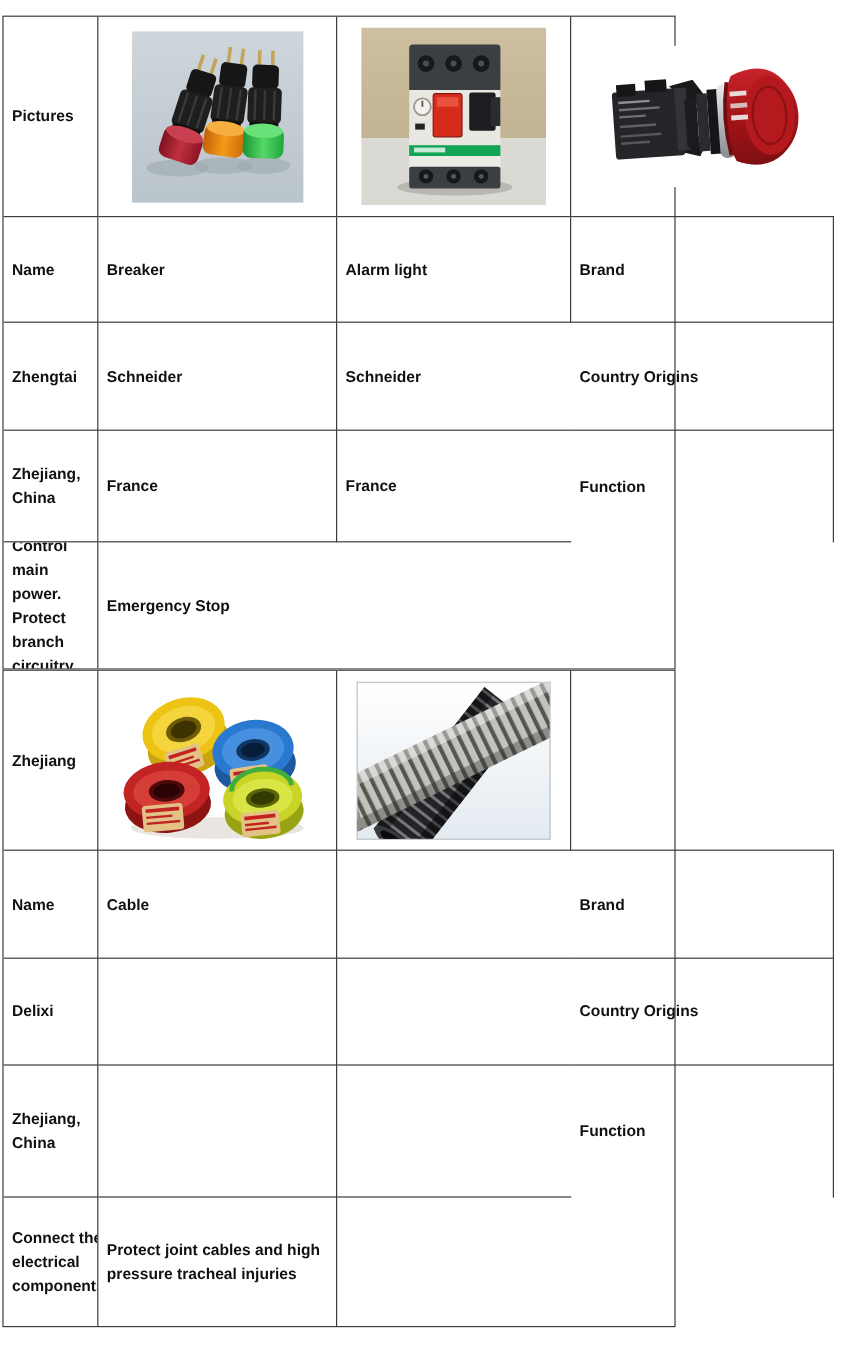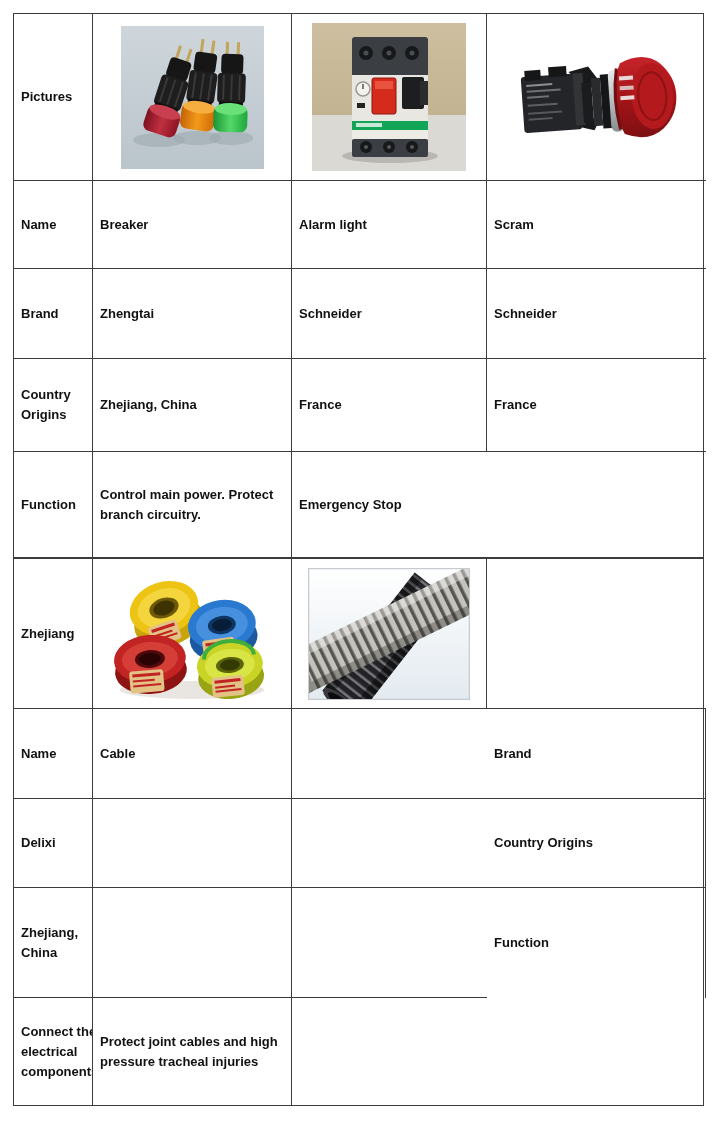--- a/index.html
+++ b/index.html
@@ -2,21 +2,21 @@
 <html><head>
 <meta charset="utf-8">
 <style>
   html,body{margin:0;padding:0;}
   body{
     width:720px;height:1124px;background:#ffffff;
     font-family:"Liberation Sans","DejaVu Sans",sans-serif;
   }
   .page{position:relative;width:720px;height:1124px;background:#ffffff;overflow:hidden;}
   .tbl{
-    margin-left:13px;width:691px;display:grid;
+    margin-left:2px;width:561px;display:grid;
     grid-template-columns:79px 199px 195px 219px;
     border:1.5px solid #3c3c3c;background:#fff;box-sizing:border-box;
   }
   .tbl1{margin-top:13px;grid-template-rows:167px 88px 90px 93px 105px;}
   .tbl2{grid-template-rows:150px 90px 89px 110px 107px;}
   .c{
     border-right:1.5px solid #3c3c3c;border-bottom:1.5px solid #3c3c3c;
     display:flex;align-items:center;box-sizing:border-box;
     padding:0 8px 0 7px;overflow:hidden;
   }
@@ -199,23 +199,20 @@
 
     <div class="c">
       <span class="txt">Name</span>
     </div>
     <div class="c">
       <span class="txt">Breaker</span>
     </div>
     <div class="c">
       <span class="txt">Alarm light</span>
     </div>
-    <div class="c lastcol">
-      <span class="txt">Scram</span>
-    </div>
 
     <div class="c">
       <span class="txt">Brand</span>
     </div>
     <div class="c">
       <span class="txt">Zhengtai</span>
     </div>
     <div class="c">
       <span class="txt">Schneider</span>
     </div>

